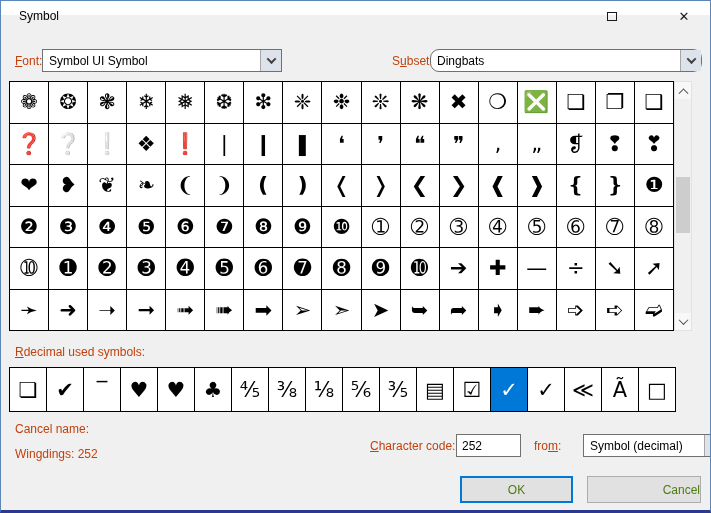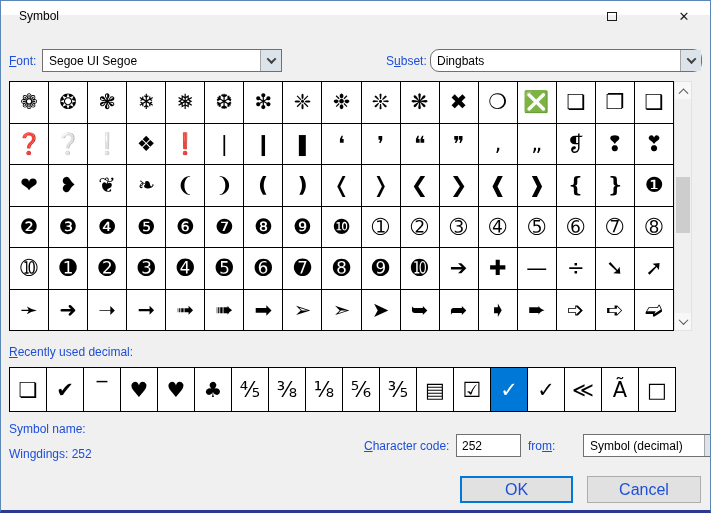--- a/index.html
+++ b/index.html
@@ -9,21 +9,21 @@
     border:1px solid #5b86b8; border-bottom:3px solid #2b3990; overflow:hidden;
   }
   .titlebar { position:absolute; left:0; top:0; width:100%; height:14px; background:#ffffff; }
   .title { position:absolute; left:18px; top:8px; font-size:12px; color:#000; }
   .tb-btn { position:absolute; top:0; width:46px; height:30px; display:flex; align-items:center; justify-content:center; }
   .tb-btn.max { left:588px; }
   .tb-btn.close { left:660px; }
   .max-glyph { display:inline-block; width:10px; height:9px; border:1px solid #1a1a1a; }
   .close-glyph { font-size:13px; color:#1a1a1a; font-family:"DejaVu Sans", sans-serif; }
 
-  .lbl { position:absolute; font-size:12px; color:#1d4ed8; white-space:nowrap; }
+  .lbl { position:absolute; font-size:12px; color:#c2410c; white-space:nowrap;margin-left:6px; }
   .u { text-decoration:underline; }
 
   .combo { position:absolute; height:23px; background:#ffffff; border:1px solid #707070; display:flex; align-items:stretch; }
   .combo-value { flex:1; display:flex; align-items:center; padding:0 6px; font-size:12px; overflow:hidden; white-space:nowrap; }
   .combo-btn { width:21px; background:#dde3ea; border-left:1px solid #a6a6a6; display:flex; align-items:center; justify-content:center; }
   .chev { display:inline-block; width:7px; height:7px; border-right:2px solid #404040; border-bottom:2px solid #404040; }
   .chev.down { transform:rotate(45deg) translate(-1px,-1px); }
   .chev-thin { display:inline-block; width:7px; height:7px; border-right:1.5px solid #505050; border-bottom:1.5px solid #505050; }
   .chev-thin.up { transform:rotate(-135deg) translate(-2px,-2px); }
   .chev-thin.down { transform:rotate(45deg) translate(-1px,-1px); }
@@ -54,21 +54,21 @@
   }
   .recent-grid .sym-cell { font-size:21px; }
   .sym-cell.selected { background:#0078d7; color:#ffffff; }
 
   .text-input {
     position:absolute; height:23px; border:1px solid #707070; background:#fff;
     font-size:12px; font-family:"Liberation Sans", sans-serif; padding:0 5px;
   }
   .btn {
     position:absolute; height:27px; background:#e1e1e1; border:1px solid #adadad;
-    font-size:16px; font-family:"Liberation Sans", sans-serif; color:#1d4ed8; cursor:default;
+    font-size:12px; font-family:"Liberation Sans", sans-serif; color:#4d7c0f; cursor:default;
   }
   .btn.default { border:2px solid #0078d7; }
 </style>
 </head>
 <body>
 
 <div class="window">
 
   <div class="titlebar">
     <span class="title">Symbol</span>
@@ -76,21 +76,21 @@
       <span class="max-glyph"></span>
     </div>
     <div class="tb-btn close">
       <span class="close-glyph">✕</span>
     </div>
   </div>
 
   <label class="lbl" style="left:8px; top:53px;"><span></span><span class="u">F</span><span>ont:</span></label>
 
   <div class="combo" style="left:41px; top:48px; width:240px;">
-    <span class="combo-value">Segoe UI Segoe</span>
+    <span class="combo-value">Symbol UI Symbol</span>
     <span class="combo-btn">
         <i class="chev down"></i>
       </span>
   </div>
 
   <label class="lbl" style="left:385px; top:53px;"><span>S</span><span class="u">u</span><span>bset:</span></label>
 
   <div class="combo" style="left:429px; top:48px; width:272px;border-radius:9px;">
     <span class="combo-value">Dingbats</span>
     <span class="combo-btn">
@@ -208,21 +208,21 @@
         <i class="chev-thin up"></i>
       </div>
     <div class="sb-track">
       <div class="sb-thumb"></div>
     </div>
     <div class="sb-btn">
         <i class="chev-thin down"></i>
       </div>
   </div>
 
-  <label class="lbl" style="left:8px; top:344px;"><span></span><span class="u">R</span><span>ecently used decimal:</span></label>
+  <label class="lbl" style="left:8px; top:344px;"><span></span><span class="u">R</span><span>decimal used symbols:</span></label>
 
   <div class="recent-grid">
       <div class="sym-cell">❏</div>
       <div class="sym-cell">✔</div>
       <div class="sym-cell">‾</div>
       <div class="sym-cell">♥</div>
       <div class="sym-cell">♥</div>
       <div class="sym-cell">♣</div>
       <div class="sym-cell">⅘</div>
       <div class="sym-cell">⅜</div>
@@ -231,32 +231,32 @@
       <div class="sym-cell">⅗</div>
       <div class="sym-cell">▤</div>
       <div class="sym-cell">☑</div>
       <div class="sym-cell selected">✓</div>
       <div class="sym-cell">✓</div>
       <div class="sym-cell">≪</div>
       <div class="sym-cell">Ã</div>
       <div class="sym-cell">□</div>
     </div>
 
-  <label class="lbl" style="left:8px; top:421px;">Symbol name:</label>
+  <label class="lbl" style="left:8px; top:421px;">Cancel name:</label>
   <label class="lbl" style="left:8px; top:446px;">Wingdings: 252</label>
 
   <label class="lbl" style="left:363px; top:438px;text-align:right;"><span></span><span class="u">C</span><span>haracter code:</span></label>
 
   <input class="text-input" style="left: 455px; top: 433px; width: 65px;" value="252">
 
   <label class="lbl" style="left:527px; top:438px;"><span>fro</span><span class="u">m</span><span>:</span></label>
 
   <div class="combo" style="left:582px; top:433px; width:143px;">
     <span class="combo-value">Symbol (decimal)</span>
     <span class="combo-btn">
         <i class="chev down"></i>
       </span>
   </div>
 
   <button class="btn default" style="left:459px; top:475px; width:113px;">OK</button>
-  <button class="btn" style="left:586px; top:475px; width:114px;">Cancel</button>
+  <button class="btn" style="left:586px; top:475px; width:114px;text-align:right;">Cancel</button>
 
 </div>
 
 </body></html>

